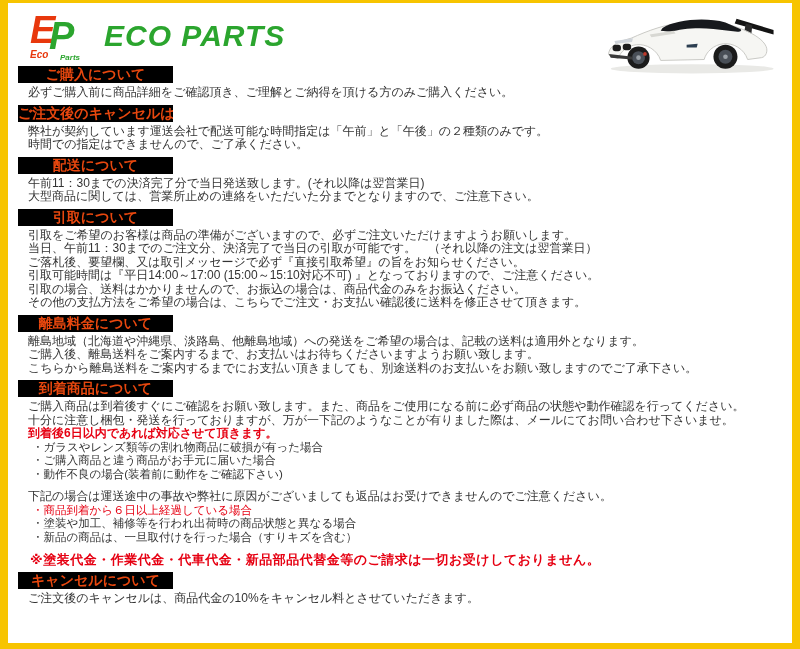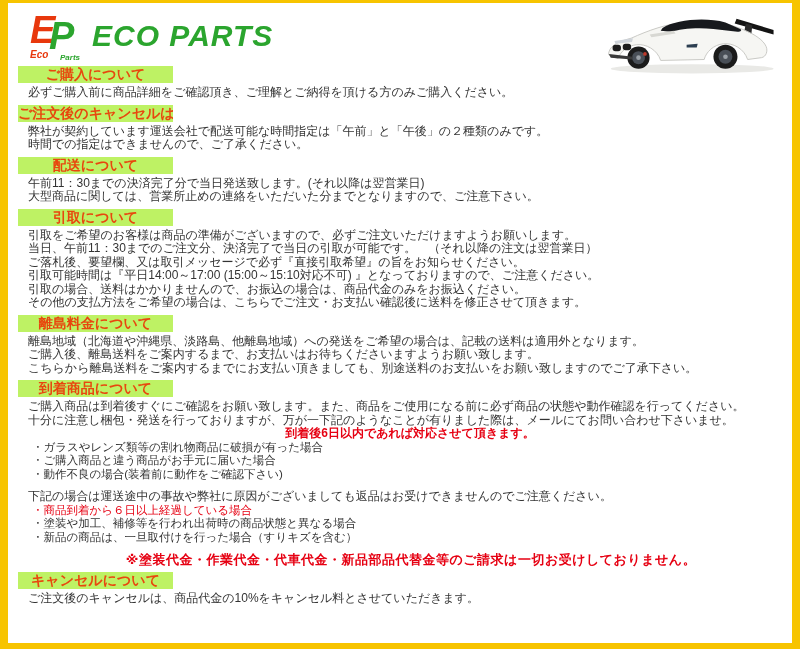--- a/index.html
+++ b/index.html
@@ -15,35 +15,35 @@
     font-family:"Liberation Sans","DejaVu Sans",sans-serif;
     color:#333333;
   }
   
   .top-row { position:relative; height:50px; padding:8px 0 0 22px; display:flex; align-items:center; }
   .mono { position:relative; width:62px; height:46px; flex:0 0 auto; }
   .mono-e { position:absolute; left:0; top:-2px; font-style:italic; font-weight:900; font-size:38px; line-height:1; color:#e8380d; }
   .mono-p { position:absolute; left:19px; top:4px; font-style:italic; font-weight:900; font-size:38px; line-height:1; color:#2ba52e; }
   .mono-eco { position:absolute; left:0px; bottom:-1px; font-style:italic; font-weight:bold; font-size:10px; color:#e8380d; }
   .mono-parts { position:absolute; left:30px; bottom:-3px; font-style:italic; font-weight:bold; font-size:8px; color:#2ba52e; }
-  .brand-text { font-style:italic; font-weight:800; font-size:30px; letter-spacing:1px; color:#2ba52e; white-space:nowrap; }
+  .brand-text { margin-left:12px; font-style:italic; font-weight:800; font-size:30px; letter-spacing:1px; color:#2ba52e; white-space:nowrap; }
   .car-wrap { position:absolute; top:1px; right:4px; width:188px; height:74px; }
   
   .sec-title {
     width:155px; height:17px; line-height:17px;
     margin:5px 0 3px 10px;
-    background:#bef264; color:#e8470e;
+    background:#000000; color:#e8470e;
     font-size:14px; font-weight:bold; text-align:center;
     white-space:nowrap; overflow:hidden;
   }
   p { margin:0; }
   .line { margin-left:20px; font-size:12px; line-height:13.5px; white-space:nowrap; }
   .bullet { margin-left:24px; font-size:11.5px; }
   .red { color:#e60012; }
-  .bold { font-weight:bold;text-align:center; }
+  .bold { font-weight:bold; }
   .gap-top { margin-top:9px; }
   .disclaimer { font-size:13px; letter-spacing:0.5px;margin-left:22px; }
 </style>
 </head>
 <body>
 
 <div class="page">
 
   <div class="top-row">
     <div class="mono">

